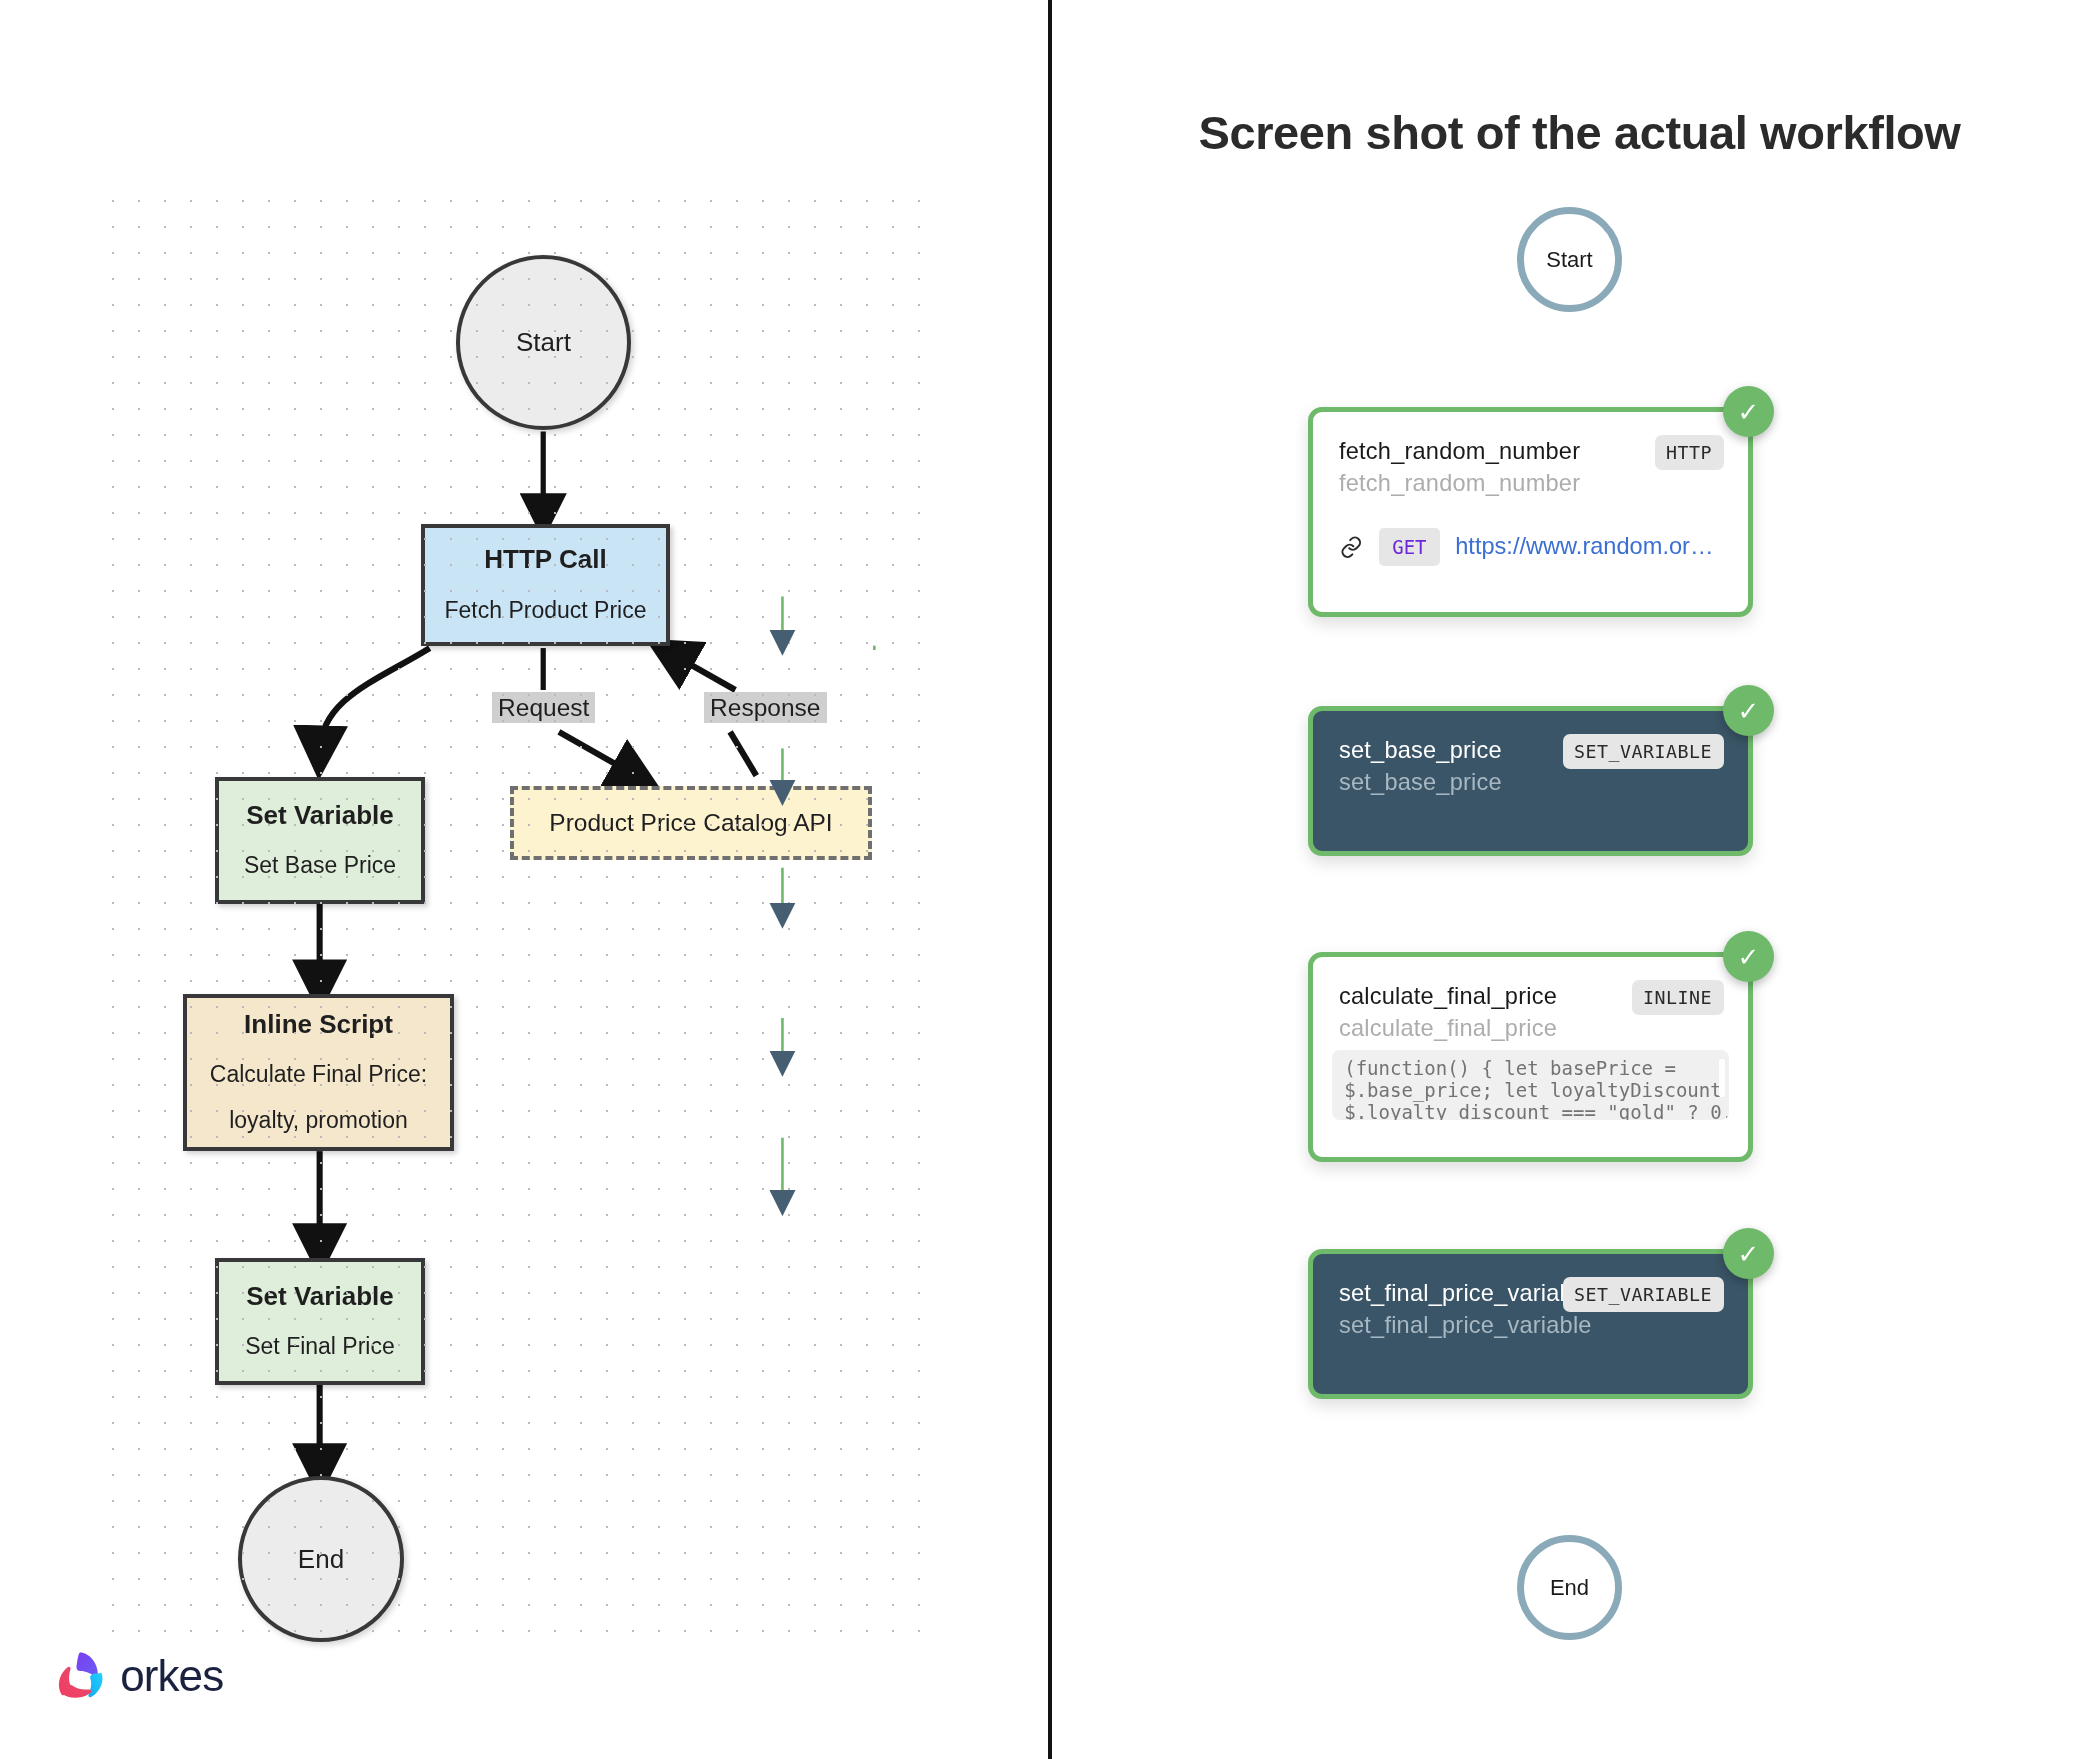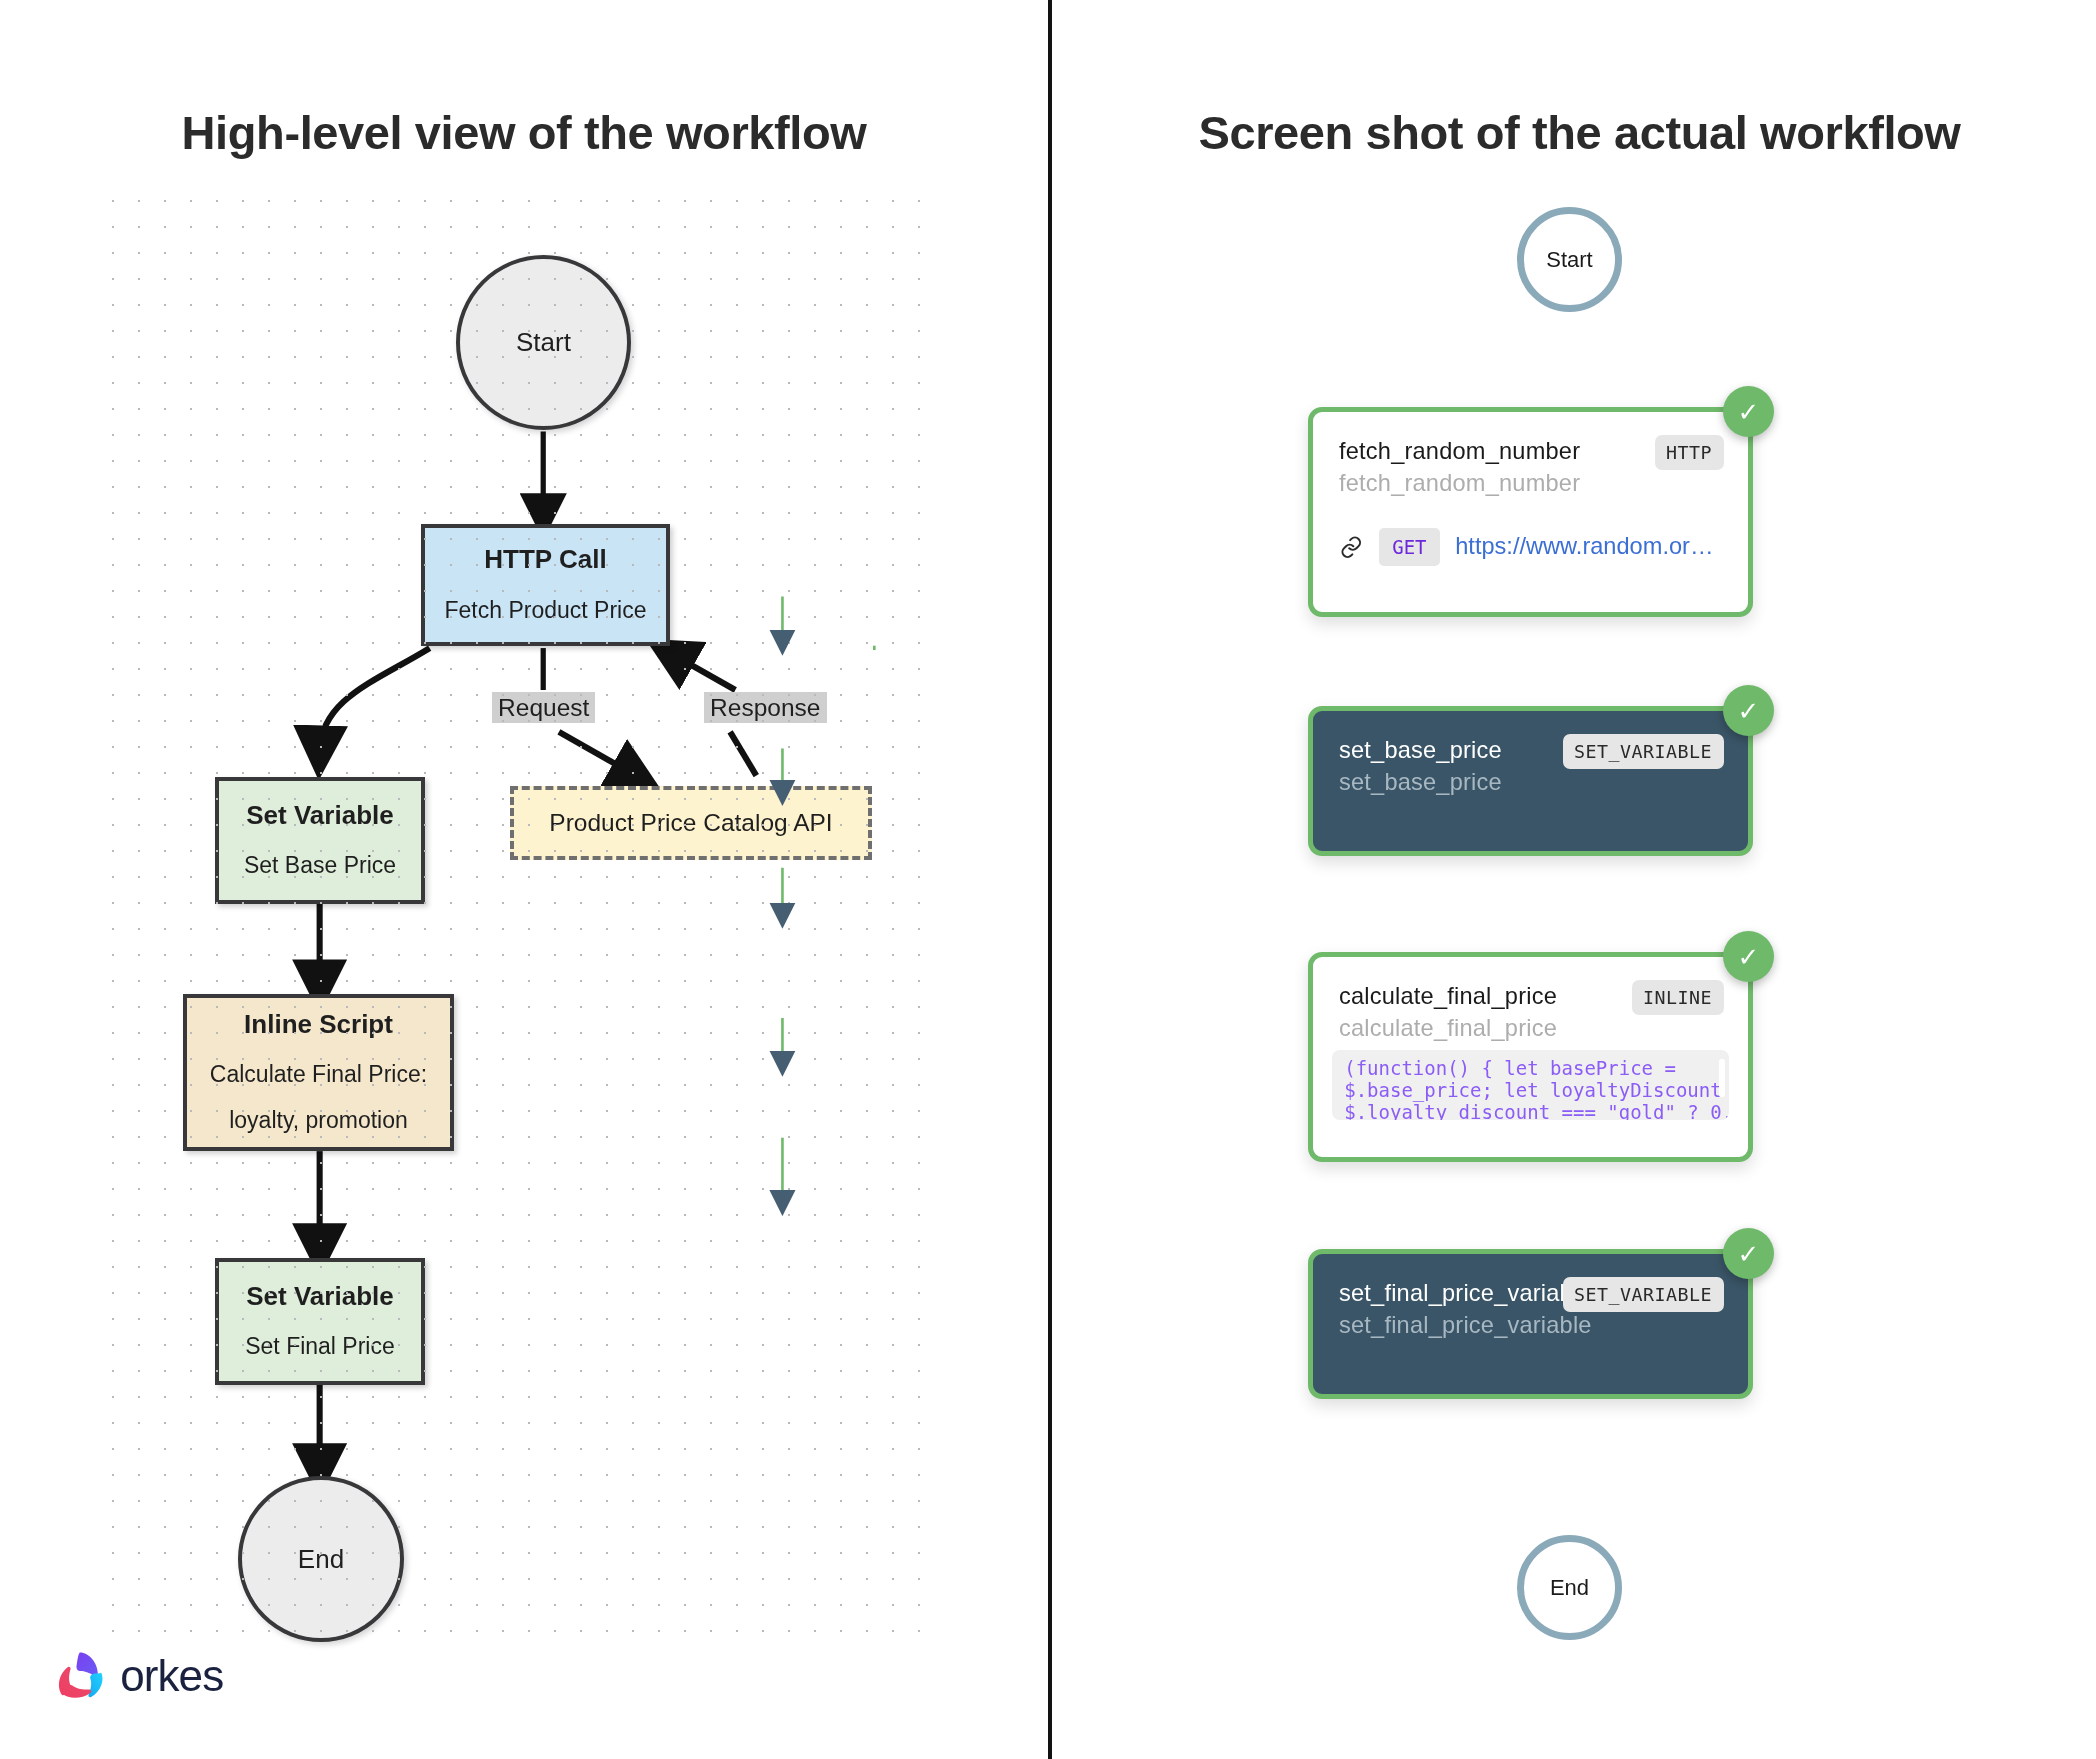--- a/index.html
+++ b/index.html
@@ -138,41 +138,40 @@
   }
 
   .code-box {
     margin: 7px 19px 15.7px 19px; background: #f0f0f0; border-radius: 7.9px;
     height: 70px; overflow: hidden; position: relative;
     padding: 7px 12.2px 0 12.2px;
   }
   .code-line {
     font-family: "DejaVu Sans Mono", monospace;
     font-size: 19px; line-height: 22px; white-space: nowrap;
-    color: #8b5cf6;
+    color: #737373;
   }
   .code-box::after {
     content: ""; position: absolute; right: 4.4px; top: 8.7px;
     width: 5.2px; height: 38px; background: #ffffff; border-radius: 2.6px;
   }
 
   
   #orkes-logo { position: absolute; left: 54px; top: 1649px; display: flex; align-items: center; gap: 12.2px; }
   #orkes-word { font-size: 44px; font-weight: 400; color: #1b2240; letter-spacing: -0.9px; }
 </style>
 </head>
 <body>
 
 <div id="stage">
 
   <div class="divider"></div>
 
   <div id="left-panel">
 
-    <div class="panel-title" id="left-title">High-level view of the workflow</div>
 
     <svg id="left-arrows" viewBox="0 0 1200 2014">
       <defs>
         <marker id="ah" markerWidth="9" markerHeight="9" refX="4.2" refY="4.5" orient="auto">
           <path d="M0,0 L9,4.5 L0,9 z" fill="#111"></path>
         </marker>
       </defs>
 
       <path d="M622,494 L622,590" stroke="#111" stroke-width="6" fill="none" marker-end="url(#ah)"></path>
 

